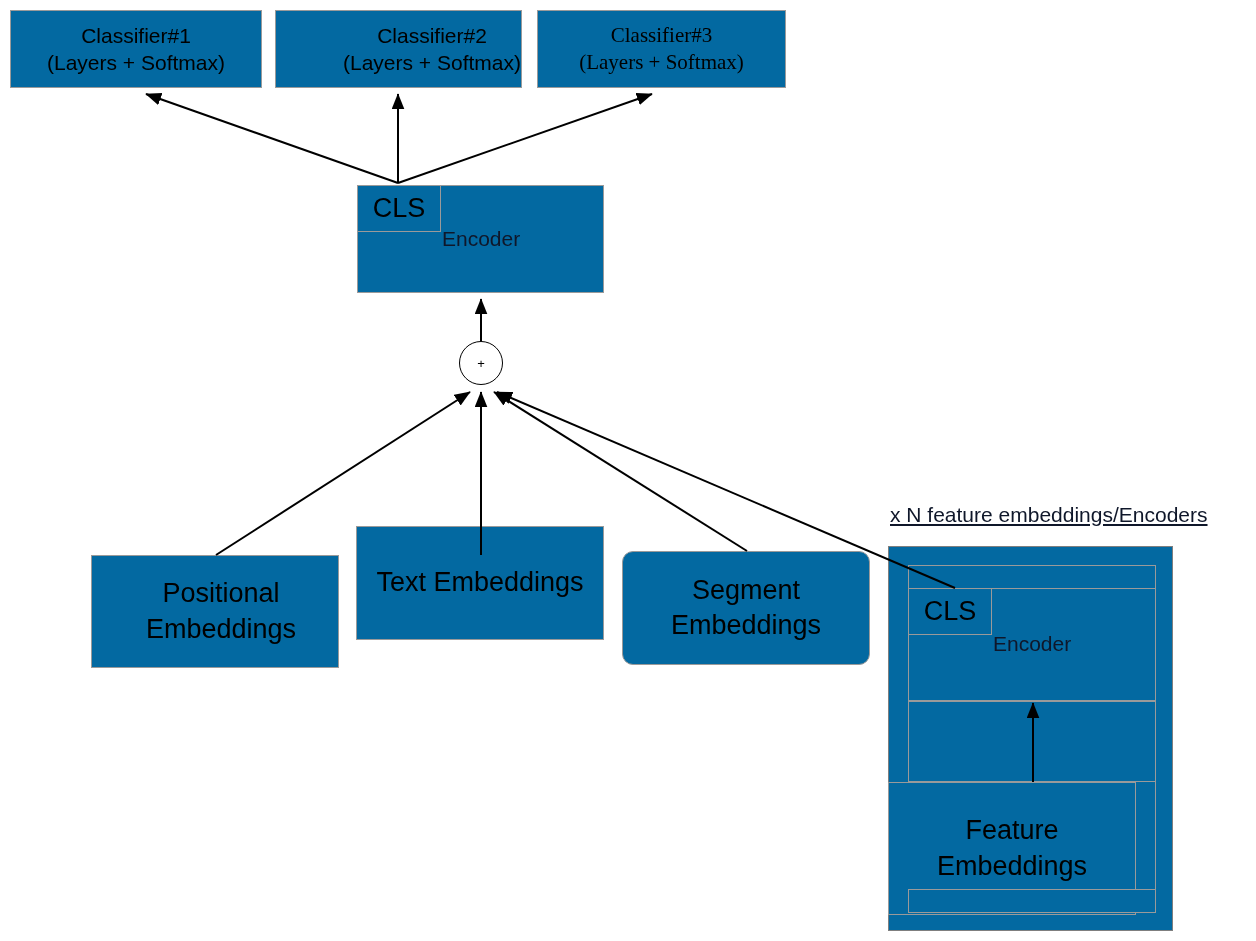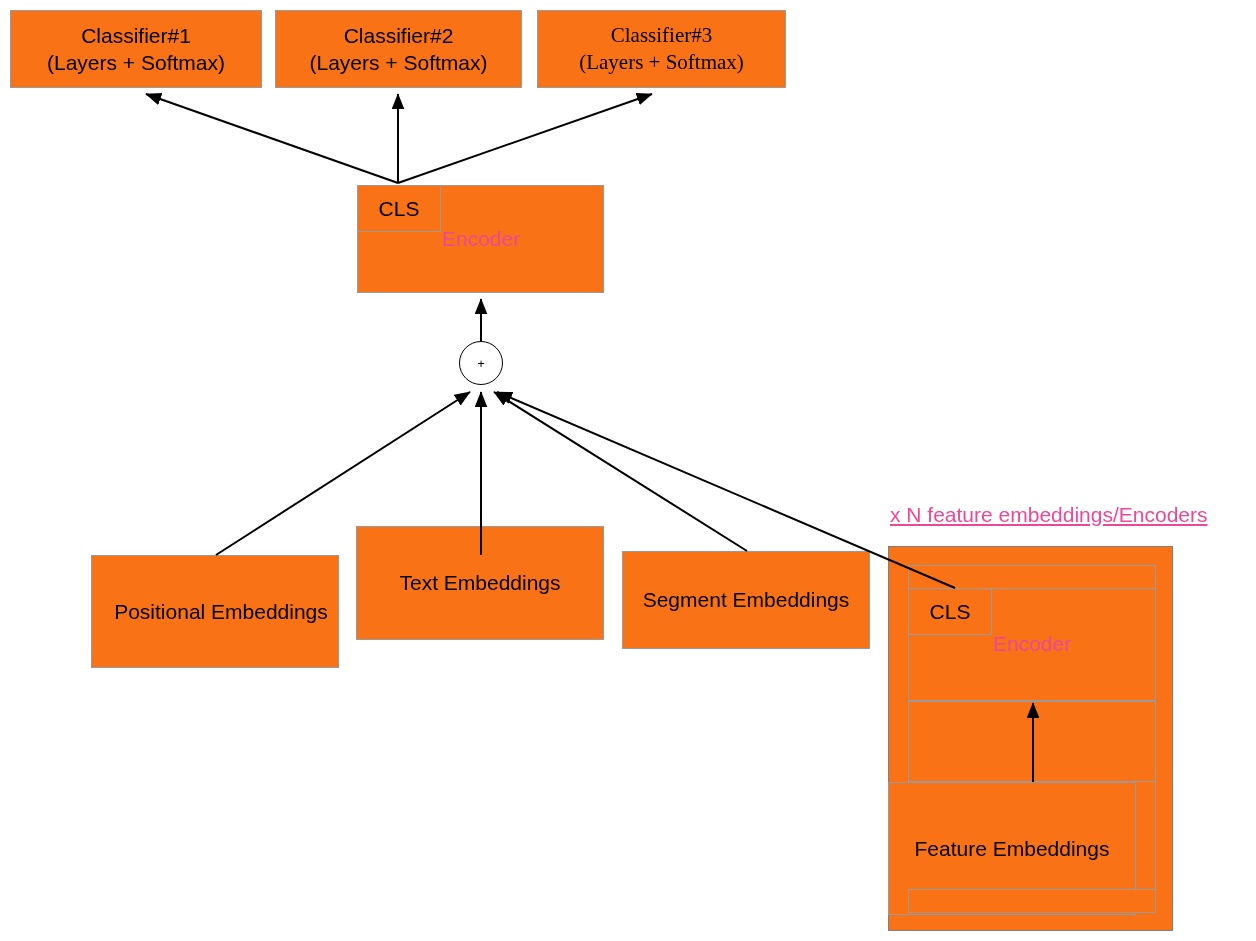--- a/index.html
+++ b/index.html
@@ -15,42 +15,42 @@
     position: relative;
     width: 1256px;
     height: 941px;
     background: #ffffff;
     overflow: hidden;
   }
   .box {
     position: absolute;
     box-sizing: border-box;
     border: 1px solid #9a9a9a;
-    background: #f97316;
+    background: #0369a1;
     display: flex;
     align-items: center;
     justify-content: center;
     text-align: center;
     line-height: 1.3;
     color: #000000;
   }
   .box-dark {
     border: 1px solid #7f7f7f;
   }
   .classifier {
     font-size: 21px;
     white-space: pre-line;
   }
   .emb-label {
-    font-size: 21px;
+    font-size: 27px;
   }
   .plain-text {
     position: absolute;
     font-size: 20px;
-    color: #ec4899;
+    color: #0f172a;
     white-space: nowrap;
   }
   .plus-circle {
     position: absolute;
     box-sizing: border-box;
     border: 1.5px solid #000000;
     border-radius: 50%;
     background: #ffffff;
     display: flex;
     align-items: center;
@@ -70,21 +70,21 @@
 </head>
 <body>
 
 <div id="canvas">
 
   <div class="box classifier" style="left:10px; top:10px; width:252px; height:78px;">
     <span>Classifier#1
 (Layers + Softmax)</span>
   </div>
 
-  <div class="box classifier" style="left:275px; top:10px; width:247px; height:78px;">
+  <div class="box classifier" style="left:275px; top:10px; width:247px; height:78px;justify-content:flex-end;">
     <span>Classifier#2
 (Layers + Softmax)</span>
   </div>
 
   <div class="box classifier" style="left:537px; top:10px; width:249px; height:78px;font-family:Liberation Serif, serif;">
     <span>Classifier#3
 (Layers + Softmax)</span>
   </div>
 
   <div class="box" style="left:357px; top:185px; width:247px; height:108px; justify-content:flex-start; align-items:flex-start;">
@@ -99,21 +99,21 @@
   </div>
 
   <div class="box" style="left:91px; top:555px; width:248px; height:113px;padding-left:12px;">
     <span class="emb-label">Positional Embeddings</span>
   </div>
 
   <div class="box" style="left:356px; top:526px; width:248px; height:114px;">
     <span class="emb-label">Text Embeddings</span>
   </div>
 
-  <div class="box" style="left:622px; top:551px; width:248px; height:98px;">
+  <div class="box" style="left:622px; top:551px; width:248px; height:114px;border-radius:11px;">
     <span class="emb-label">Segment Embeddings</span>
   </div>
 
   <div class="plain-text" style="left:890px; top:503px; font-size:21px;text-decoration:underline;">x N feature embeddings/Encoders</div>
 
   <div class="box box-dark" style="left:888px; top:546px; width:285px; height:385px;"></div>
 
   <div class="box" style="left:908px; top:565px; width:248px; height:348px;"></div>
 
   <div class="box" style="left:908px; top:588px; width:248px; height:113px;"></div>

